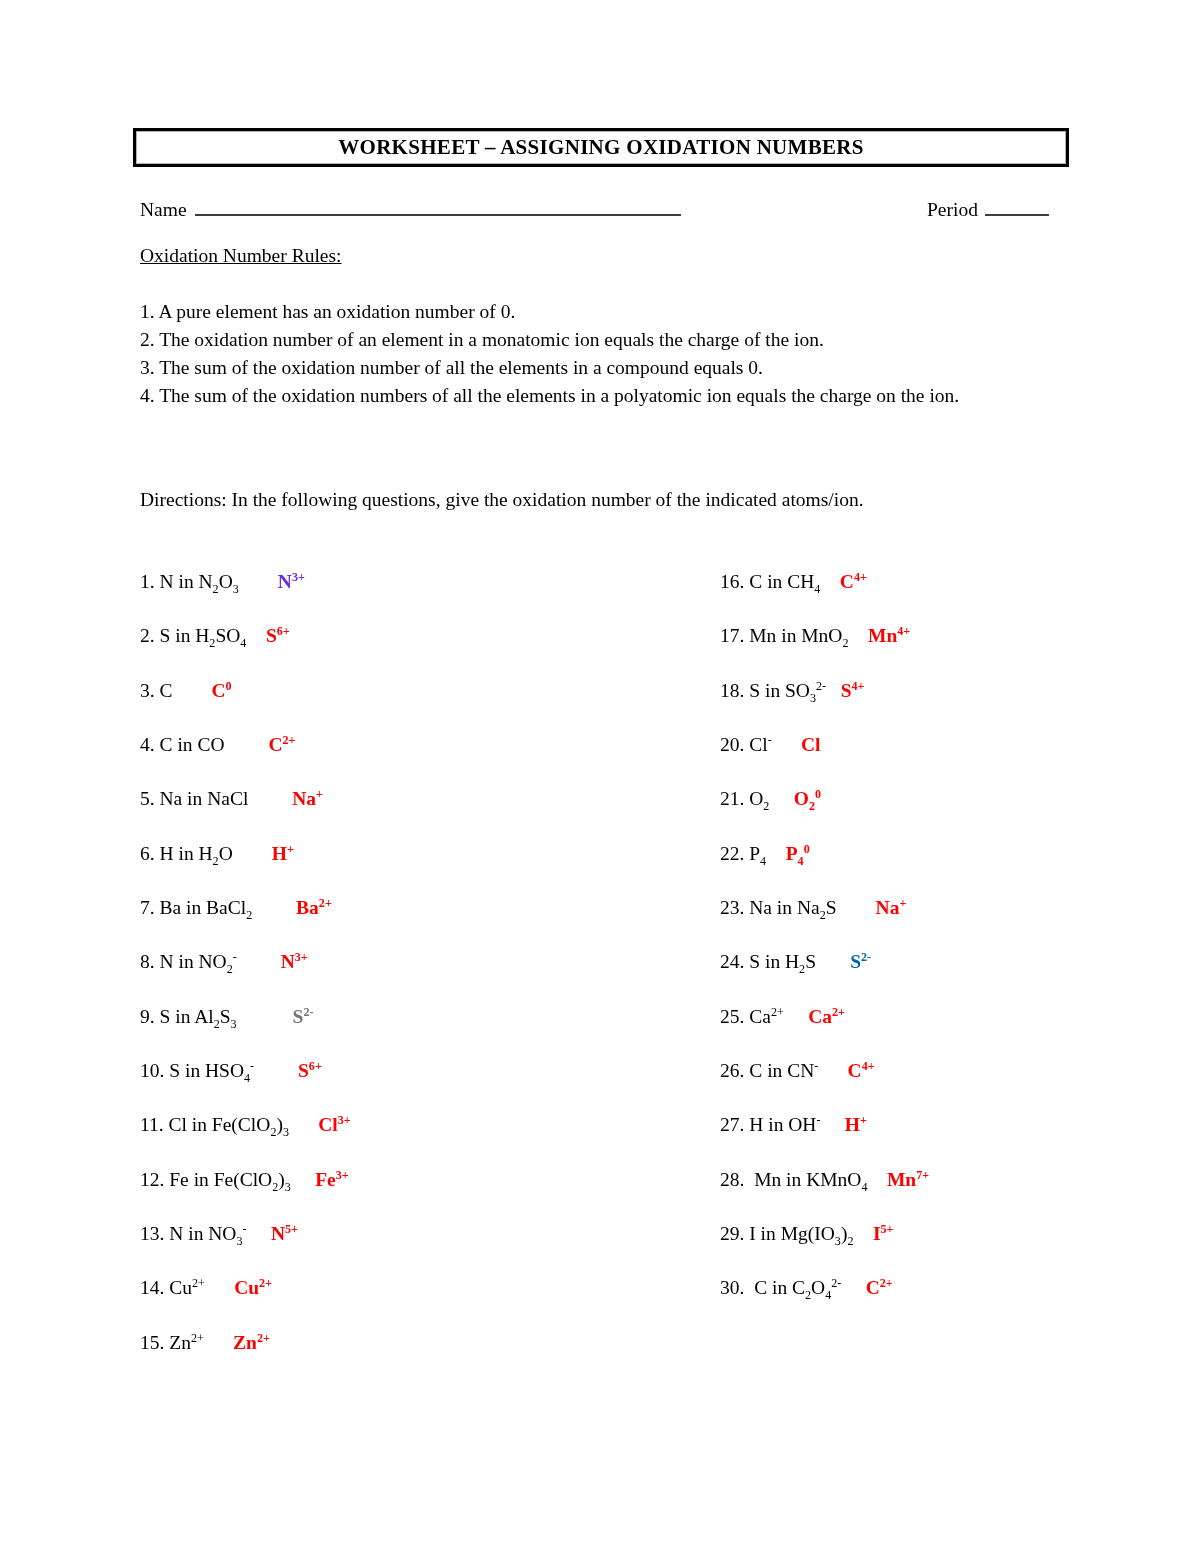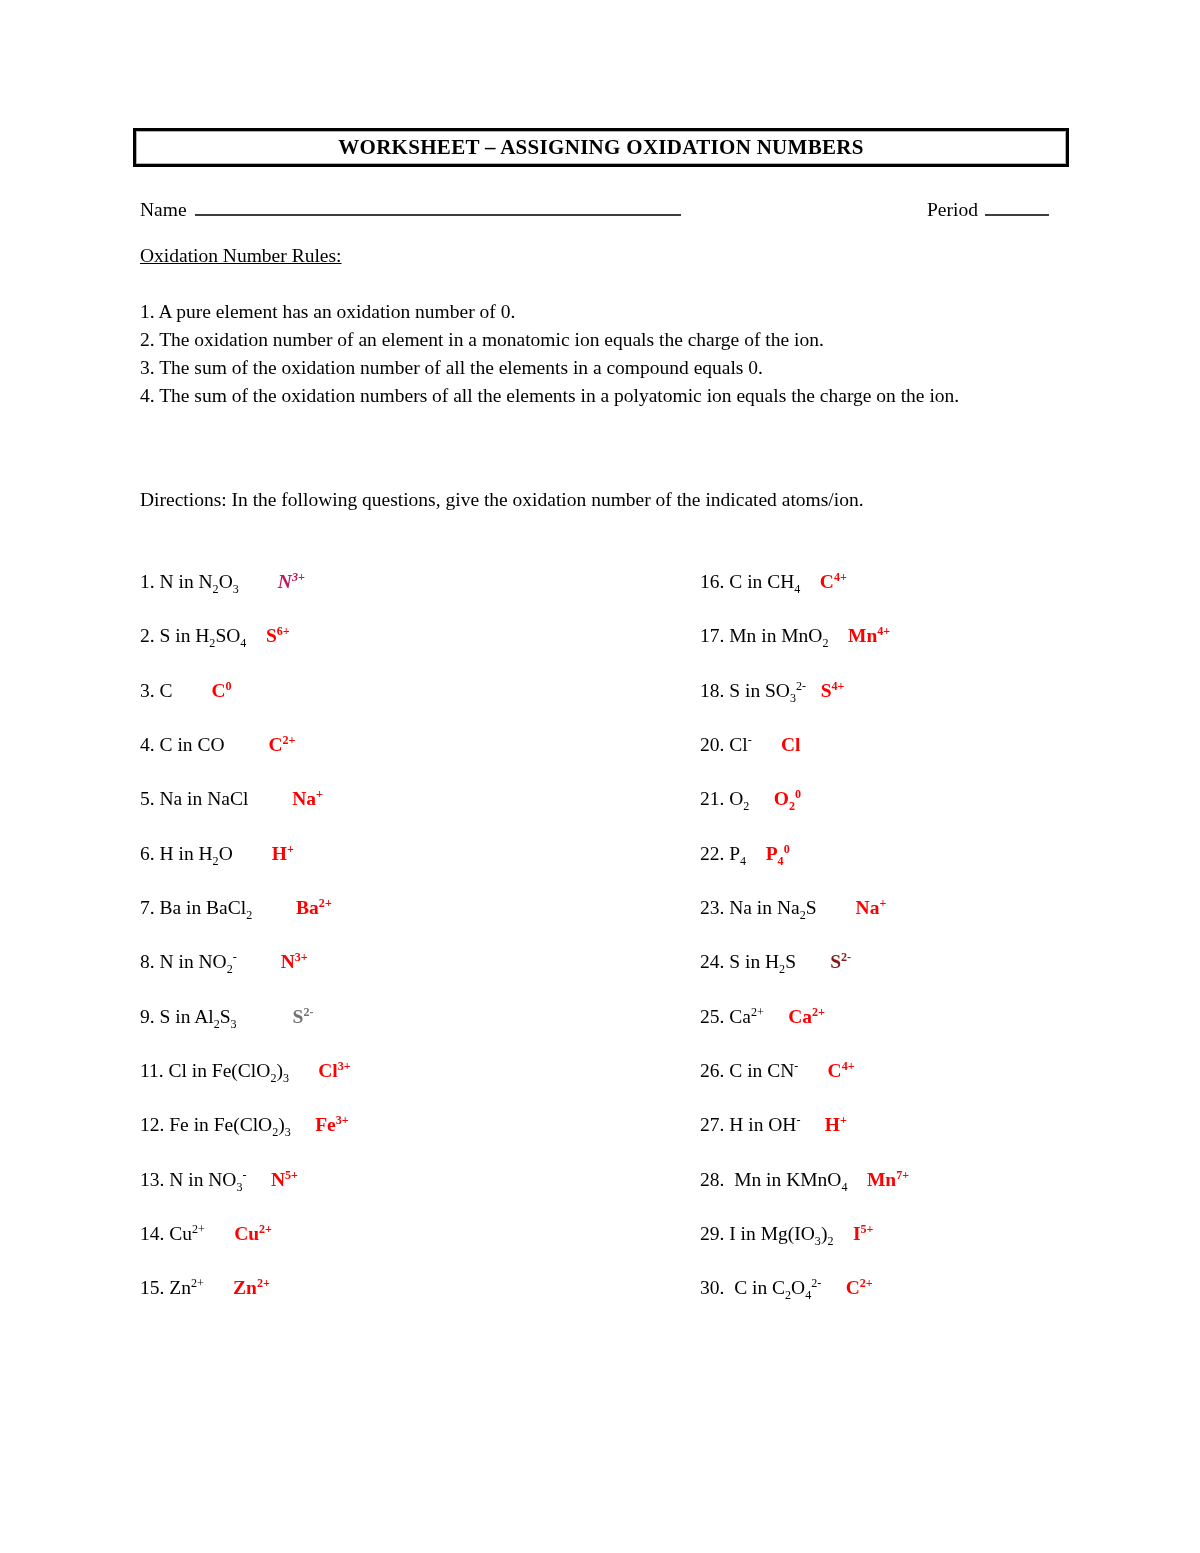--- a/index.html
+++ b/index.html
@@ -24,21 +24,21 @@
   .period-blank { width: 64px; margin-left: 7px; }
 
   .rules-heading { position: absolute; left: 140px; top: 245px; text-decoration: underline; }
 
   .rules { position: absolute; left: 140px; top: 298px; width: 912px; line-height: 28px; }
 
   .directions { position: absolute; left: 140px; top: 489px; width: 960px; }
 
   .col { position: absolute; top: 571px; }
   .col-left  { left: 140px; width: 540px; }
-  .col-right { left: 700px; width: 480px; }
+  .col-right { left: 720px; width: 480px; }
 
   .q-row { height: 54.35px; white-space: pre; }
   .answer { font-weight: bold; }
 
   sub, sup { font-size: 0.62em; line-height: 0; }
   sup { vertical-align: super; }
   sub { vertical-align: sub; }
 </style>
 </head>
 <body>
@@ -61,38 +61,39 @@
   <div class="rules">
     <div class="rule">1. A pure element has an oxidation number of 0.</div>
     <div class="rule">2. The oxidation number of an element in a monatomic ion equals the charge of the ion.</div>
     <div class="rule">3. The sum of the oxidation number of all the elements in a compound equals 0.</div>
     <div class="rule">4. The sum of the oxidation numbers of all the elements in a polyatomic ion equals the charge on the ion.</div>
   </div>
 
   <div class="directions">Directions: In the following questions, give the oxidation number of the indicated atoms/ion.</div>
 
   <div class="col col-left" id="questions-left">
-  <div class="q-row"><span class="q-text">1. N in N<sub>2</sub>O<sub>3</sub>        </span><span class="answer" style="color: #be185d; font-style: italic;">N<sup>3+</sup></span></div>
+  <div class="q-row"><span class="q-text">1. N in N<sub>2</sub>O<sub>3</sub>        </span><span class="answer" style="color: #6d28d9;">N<sup>3+</sup></span></div>
 
   <div class="q-row"><span class="q-text">2. S in H<sub>2</sub>SO<sub>4</sub>    </span><span class="answer" style="color: rgb(255, 0, 0);">S<sup>6+</sup></span></div>
 
   <div class="q-row"><span class="q-text">3. C        </span><span class="answer" style="color: rgb(255, 0, 0);">C<sup>0</sup></span></div>
 
   <div class="q-row"><span class="q-text">4. C in CO         </span><span class="answer" style="color: rgb(255, 0, 0);">C<sup>2+</sup></span></div>
 
   <div class="q-row"><span class="q-text">5. Na in NaCl         </span><span class="answer" style="color: rgb(255, 0, 0);">Na<sup>+</sup></span></div>
 
   <div class="q-row"><span class="q-text">6. H in H<sub>2</sub>O        </span><span class="answer" style="color: rgb(255, 0, 0);">H<sup>+</sup></span></div>
 
   <div class="q-row"><span class="q-text">7. Ba in BaCl<sub>2</sub>         </span><span class="answer" style="color: rgb(255, 0, 0);">Ba<sup>2+</sup></span></div>
 
   <div class="q-row"><span class="q-text">8. N in NO<sub>2</sub><sup>-</sup>         </span><span class="answer" style="color: rgb(255, 0, 0);">N<sup>3+</sup></span></div>
 
   <div class="q-row"><span class="q-text">9. S in Al<sub>2</sub>S<sub>3</sub>         </span><span class="answer" style="color: #737373; margin-left: 12px;">S<sup>2-</sup></span></div>
 
+  <div class="q-row"><span class="q-text">10. S in HSO<sub>4</sub><sup>-</sup>         </span><span class="answer" style="color: rgb(255, 0, 0);">S<sup>6+</sup></span></div>
 
   <div class="q-row"><span class="q-text">11. Cl in Fe(ClO<sub>2</sub>)<sub>3</sub>      </span><span class="answer" style="color: rgb(255, 0, 0);">Cl<sup>3+</sup></span></div>
 
   <div class="q-row"><span class="q-text">12. Fe in Fe(ClO<sub>2</sub>)<sub>3</sub>     </span><span class="answer" style="color: rgb(255, 0, 0); margin-top: 32px;">Fe<sup>3+</sup></span></div>
 
   <div class="q-row"><span class="q-text">13. N in NO<sub>3</sub><sup>-</sup>     </span><span class="answer" style="color: rgb(255, 0, 0);">N<sup>5+</sup></span></div>
 
   <div class="q-row"><span class="q-text">14. Cu<sup>2+</sup>      </span><span class="answer" style="color: rgb(255, 0, 0); margin-top: 8px;">Cu<sup>2+</sup></span></div>
 
   <div class="q-row"><span class="q-text">15. Zn<sup>2+</sup>      </span><span class="answer" style="color: rgb(255, 0, 0);">Zn<sup>2+</sup></span></div>
@@ -106,21 +107,21 @@
 
 
   <div class="q-row"><span class="q-text">20. Cl<sup>-</sup>      </span><span class="answer" style="color: rgb(255, 0, 0);">Cl</span></div>
 
   <div class="q-row"><span class="q-text">21. O<sub>2</sub>     </span><span class="answer" style="color: rgb(255, 0, 0);">O<sub>2</sub><sup>0</sup></span></div>
 
   <div class="q-row"><span class="q-text">22. P<sub>4</sub>    </span><span class="answer" style="color: rgb(255, 0, 0);">P<sub>4</sub><sup>0</sup></span></div>
 
   <div class="q-row"><span class="q-text">23. Na in Na<sub>2</sub>S        </span><span class="answer" style="color: rgb(255, 0, 0);">Na<sup>+</sup></span></div>
 
-  <div class="q-row"><span class="q-text">24. S in H<sub>2</sub>S       </span><span class="answer" style="color: #7f1d1d;">S<sup>2-</sup></span></div>
+  <div class="q-row"><span class="q-text">24. S in H<sub>2</sub>S       </span><span class="answer" style="color: #0369a1;">S<sup>2-</sup></span></div>
 
   <div class="q-row"><span class="q-text">25. Ca<sup>2+</sup>     </span><span class="answer" style="color: rgb(255, 0, 0);">Ca<sup>2+</sup></span></div>
 
   <div class="q-row"><span class="q-text">26. C in CN<sup>-</sup>      </span><span class="answer" style="color: rgb(255, 0, 0);">C<sup>4+</sup></span></div>
 
   <div class="q-row"><span class="q-text">27. H in OH<sup>-</sup>     </span><span class="answer" style="color: rgb(255, 0, 0);">H<sup>+</sup></span></div>
 
   <div class="q-row"><span class="q-text">28.  Mn in KMnO<sub>4</sub>    </span><span class="answer" style="color: rgb(255, 0, 0);">Mn<sup>7+</sup></span></div>
 
   <div class="q-row"><span class="q-text">29. I in Mg(IO<sub>3</sub>)<sub>2</sub>    </span><span class="answer" style="color: rgb(255, 0, 0);">I<sup>5+</sup></span></div>

